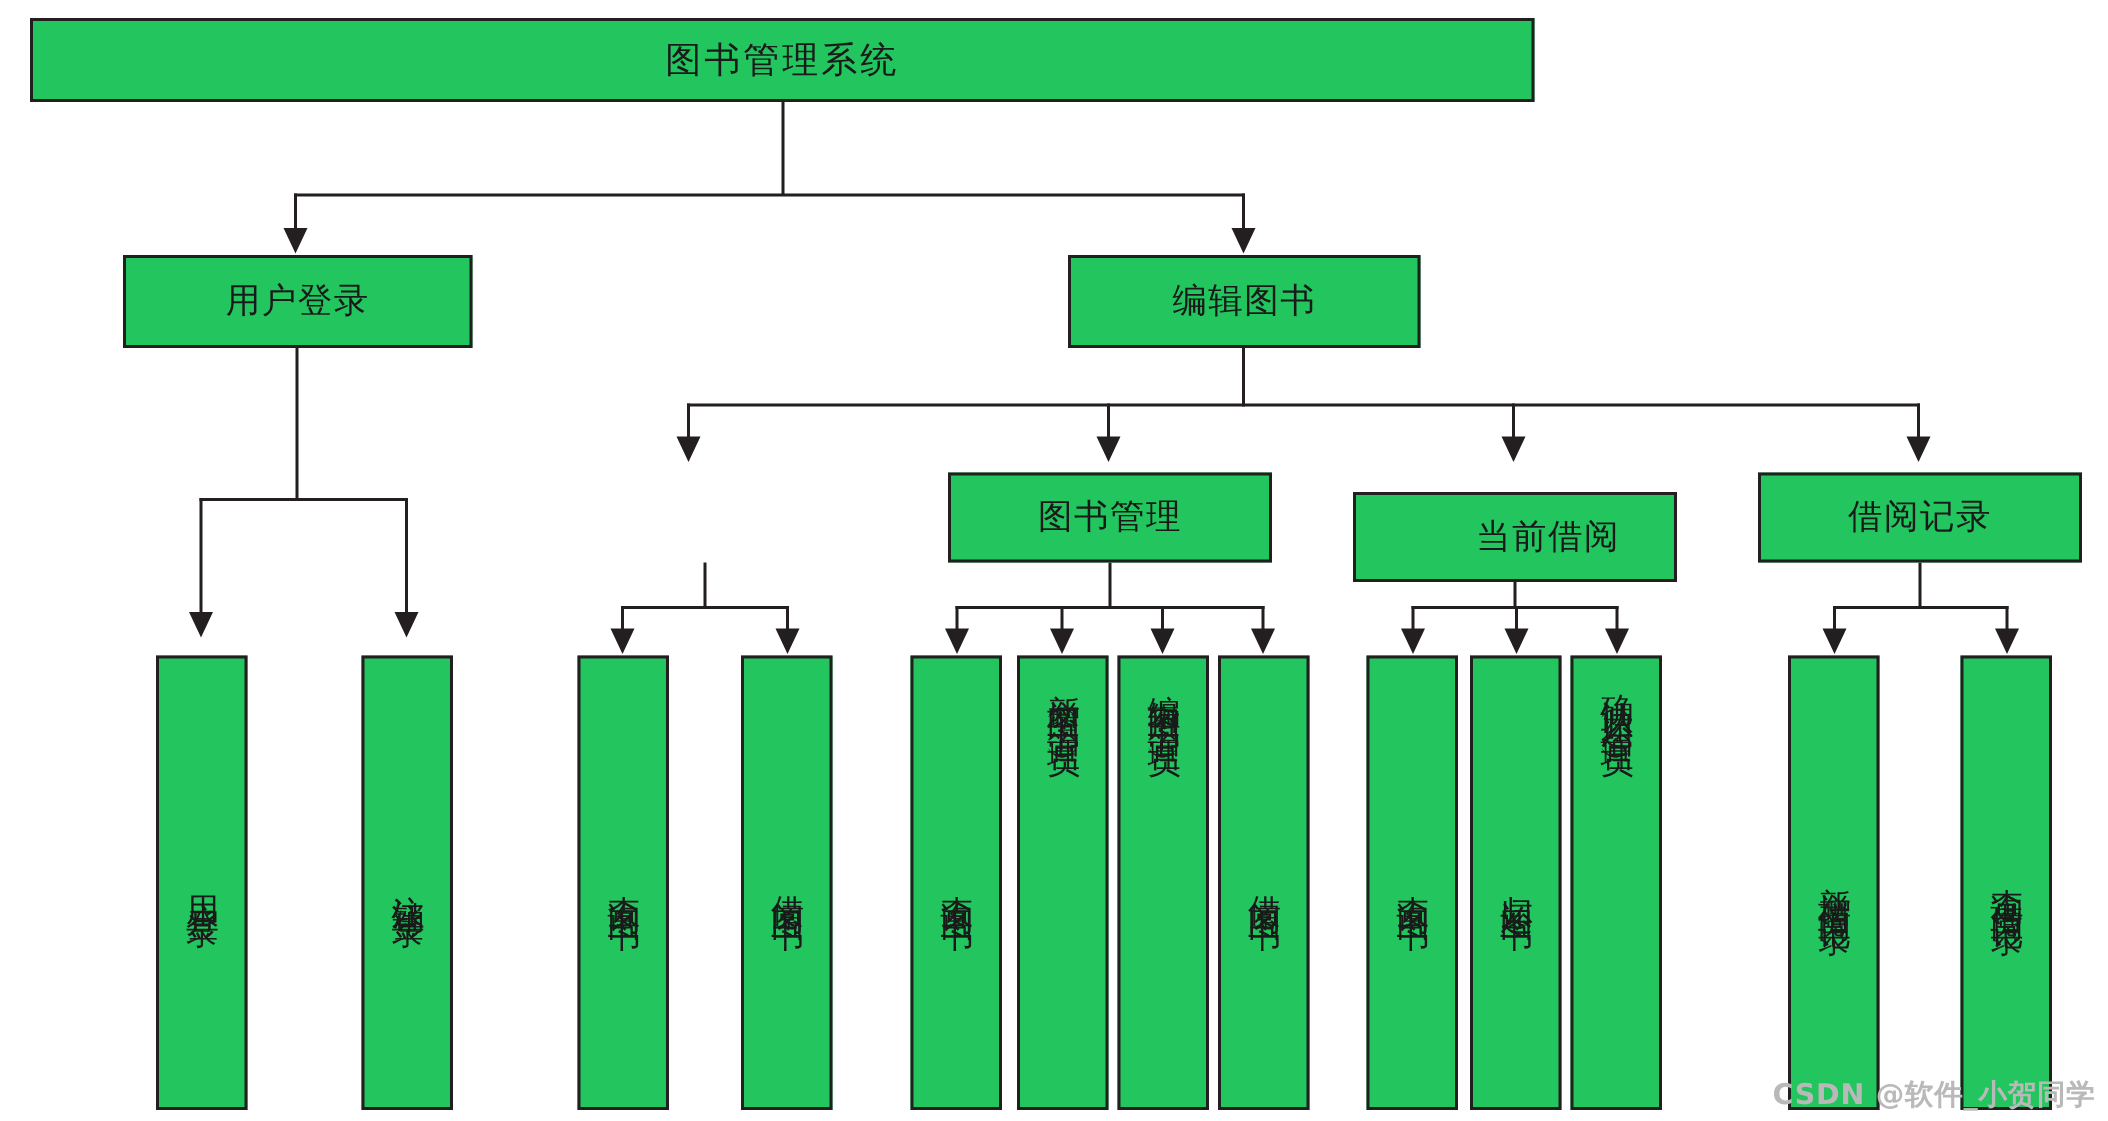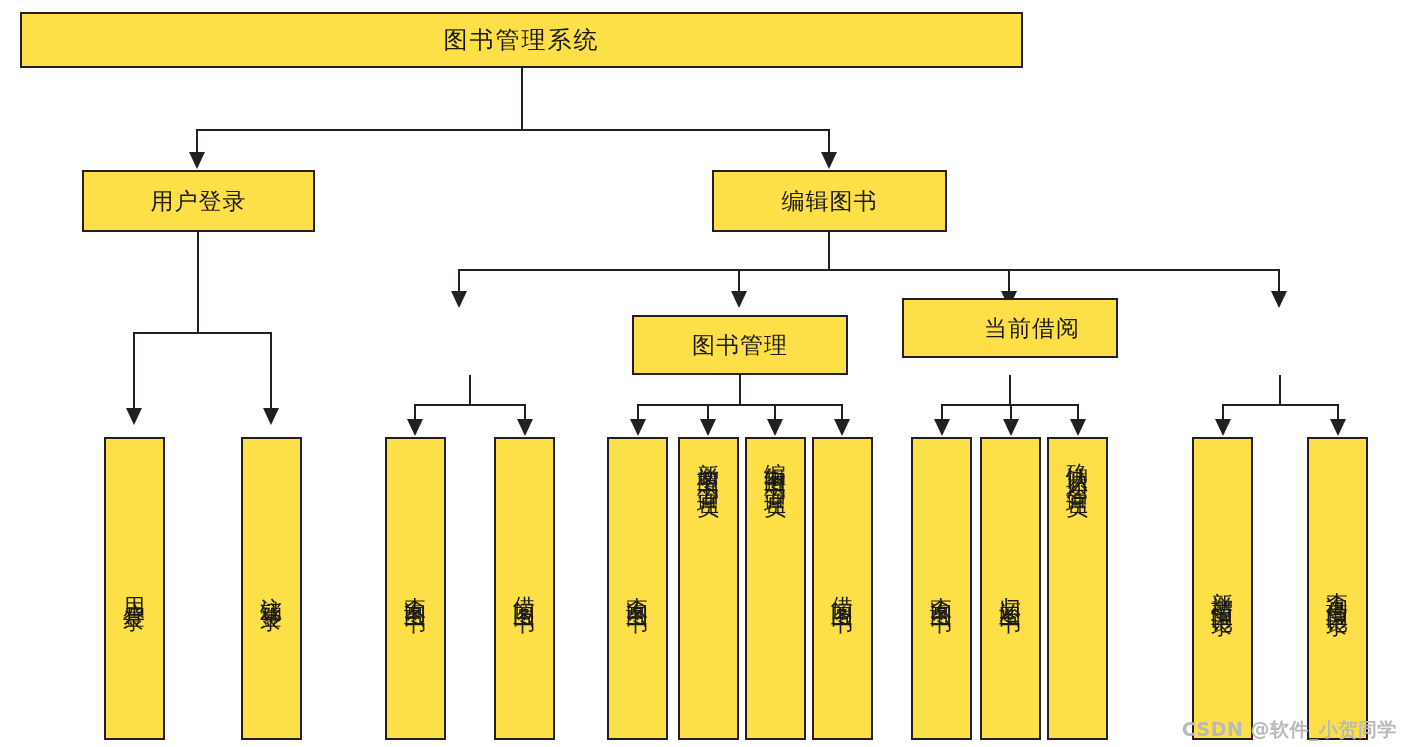--- a/index.html
+++ b/index.html
@@ -15,21 +15,21 @@
     position: relative;
     width: 1405px;
     height: 747px;
     background: #ffffff;
     overflow: hidden;
   }
   
   .node {
     position: absolute;
     box-sizing: border-box;
-    background: #fde047;
+    background: #22c55e;
     border: 2px solid #231f20;
     display: flex;
     align-items: center;
     justify-content: center;
     color: #1a1a1a;
     line-height: 1.25;
     z-index: 3;
   }
   .node.h {
     font-size: 23px;
@@ -139,22 +139,25 @@
 
   <div class="ln v" style="left:1008px; top:269px; width:2px; height:25px;"></div>
   <div class="arw" style="left:1001px; top:291px;"></div>
 
   <div class="ln v" style="left:1278px; top:269px; width:2px; height:25px;"></div>
   <div class="arw" style="left:1271px; top:291px;"></div>
 
   <div class="node h" style="left:632px; top:315px; width:216px; height:60px;">
     <span>图书管理</span>
   </div>
-  <div class="node h" style="left:902px; top:298px; width:216px; height:60px;padding-left:44px;">
+  <div class="node h" style="left:902px; top:328px; width:216px; height:60px;padding-left:44px;">
     <span>当前借阅</span>
+  </div>
+  <div class="node h" style="left:1172px; top:315px; width:216px; height:60px;">
+    <span>借阅记录</span>
   </div>
 
   <div class="ln v" style="left:469px; top:375px; width:2px; height:31px;"></div>
   <div class="ln h" style="left:414px; top:404px; width:112px; height:2px;"></div>
   <div class="ln v" style="left:414px; top:404px; width:2px; height:18px;"></div>
   <div class="arw" style="left:407px; top:419px;"></div>
   <div class="ln v" style="left:524px; top:404px; width:2px; height:18px;"></div>
   <div class="arw" style="left:517px; top:419px;"></div>
 
   <div class="ln v" style="left:739px; top:375px; width:2px; height:31px;"></div>

